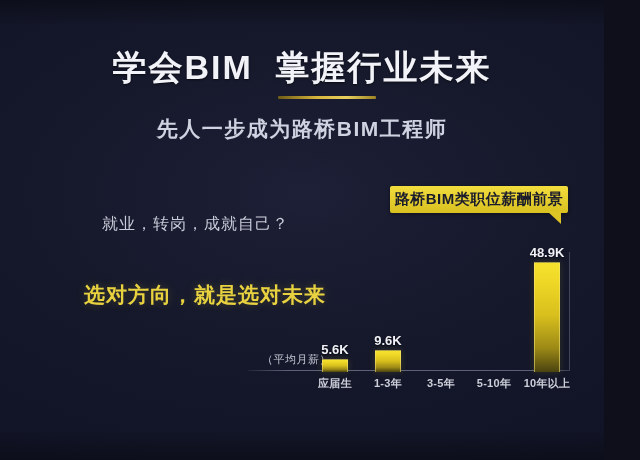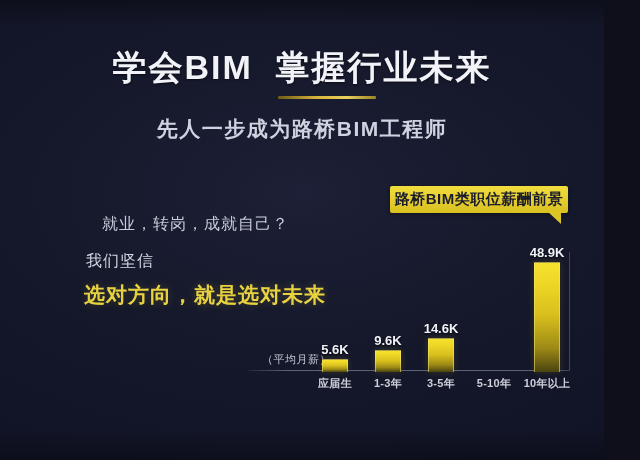--- a/index.html
+++ b/index.html
@@ -201,43 +201,38 @@
 </head>
 <body>
 
 <div id="slide">
 
   <div class="title">学会BIM  掌握行业未来</div>
   <div class="title-underline"></div>
   <div class="subtitle">先人一步成为路桥BIM工程师</div>
 
   <div class="copy-line-1">就业，转岗，成就自己？</div>
-  <div class="copy-line-2">我们坚信</div>
   <div class="copy-highlight">选对方向，就是选对未来</div>
 
   <div class="badge">路桥BIM类职位薪酬前景</div>
   <div class="badge-tail"></div>
 
   <div class="axis-line"></div>
   <div class="axis-tick-right"></div>
   <div class="avg-label">（平均月薪）</div>
 
   <div id="chart">
       <div class="bar-slot" style="left: 63px;">
         <div class="bar" style="height: 12px;"></div>
         <div class="bar-value" style="bottom: 15px;">5.6K</div>
       </div>
       <div class="bar-slot" style="left: 116px;">
         <div class="bar" style="height: 21px;"></div>
         <div class="bar-value" style="bottom: 24px;">9.6K</div>
       </div>
-      <div class="bar-slot" style="left: 169px;">
-        <div class="bar" style="height: 33px;"></div>
-        <div class="bar-value" style="bottom: 36px;">14.6K</div>
-      </div>
       <div class="bar-slot" style="left: 275px;">
         <div class="bar" style="height: 109px;"></div>
         <div class="bar-value" style="bottom: 112px;">48.9K</div>
       </div>
     </div>
 
 <div class="cat-label" style="left: 335px;">应届生</div>
     <div class="cat-label" style="left: 388px;">1-3年</div>
     <div class="cat-label" style="left: 441px;">3-5年</div>
     <div class="cat-label" style="left: 494px;">5-10年</div>

